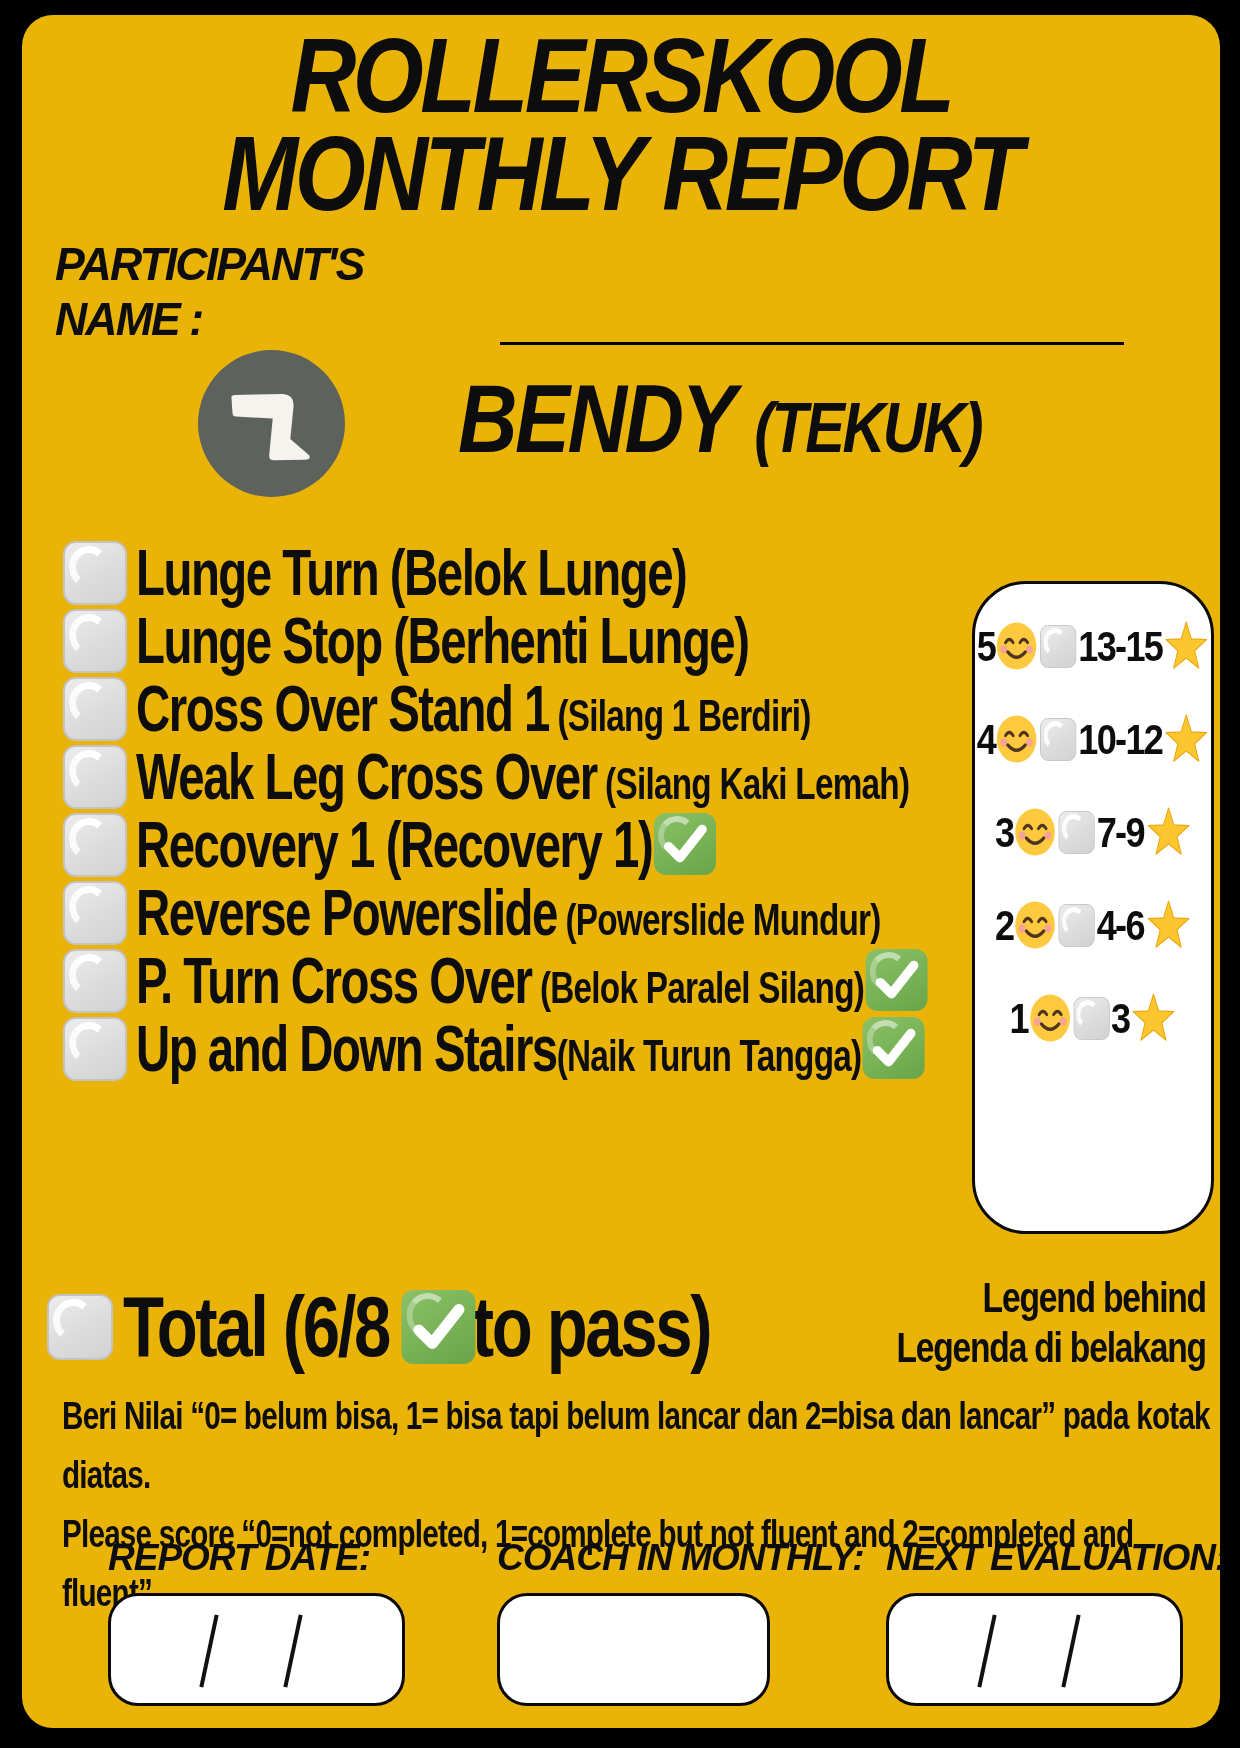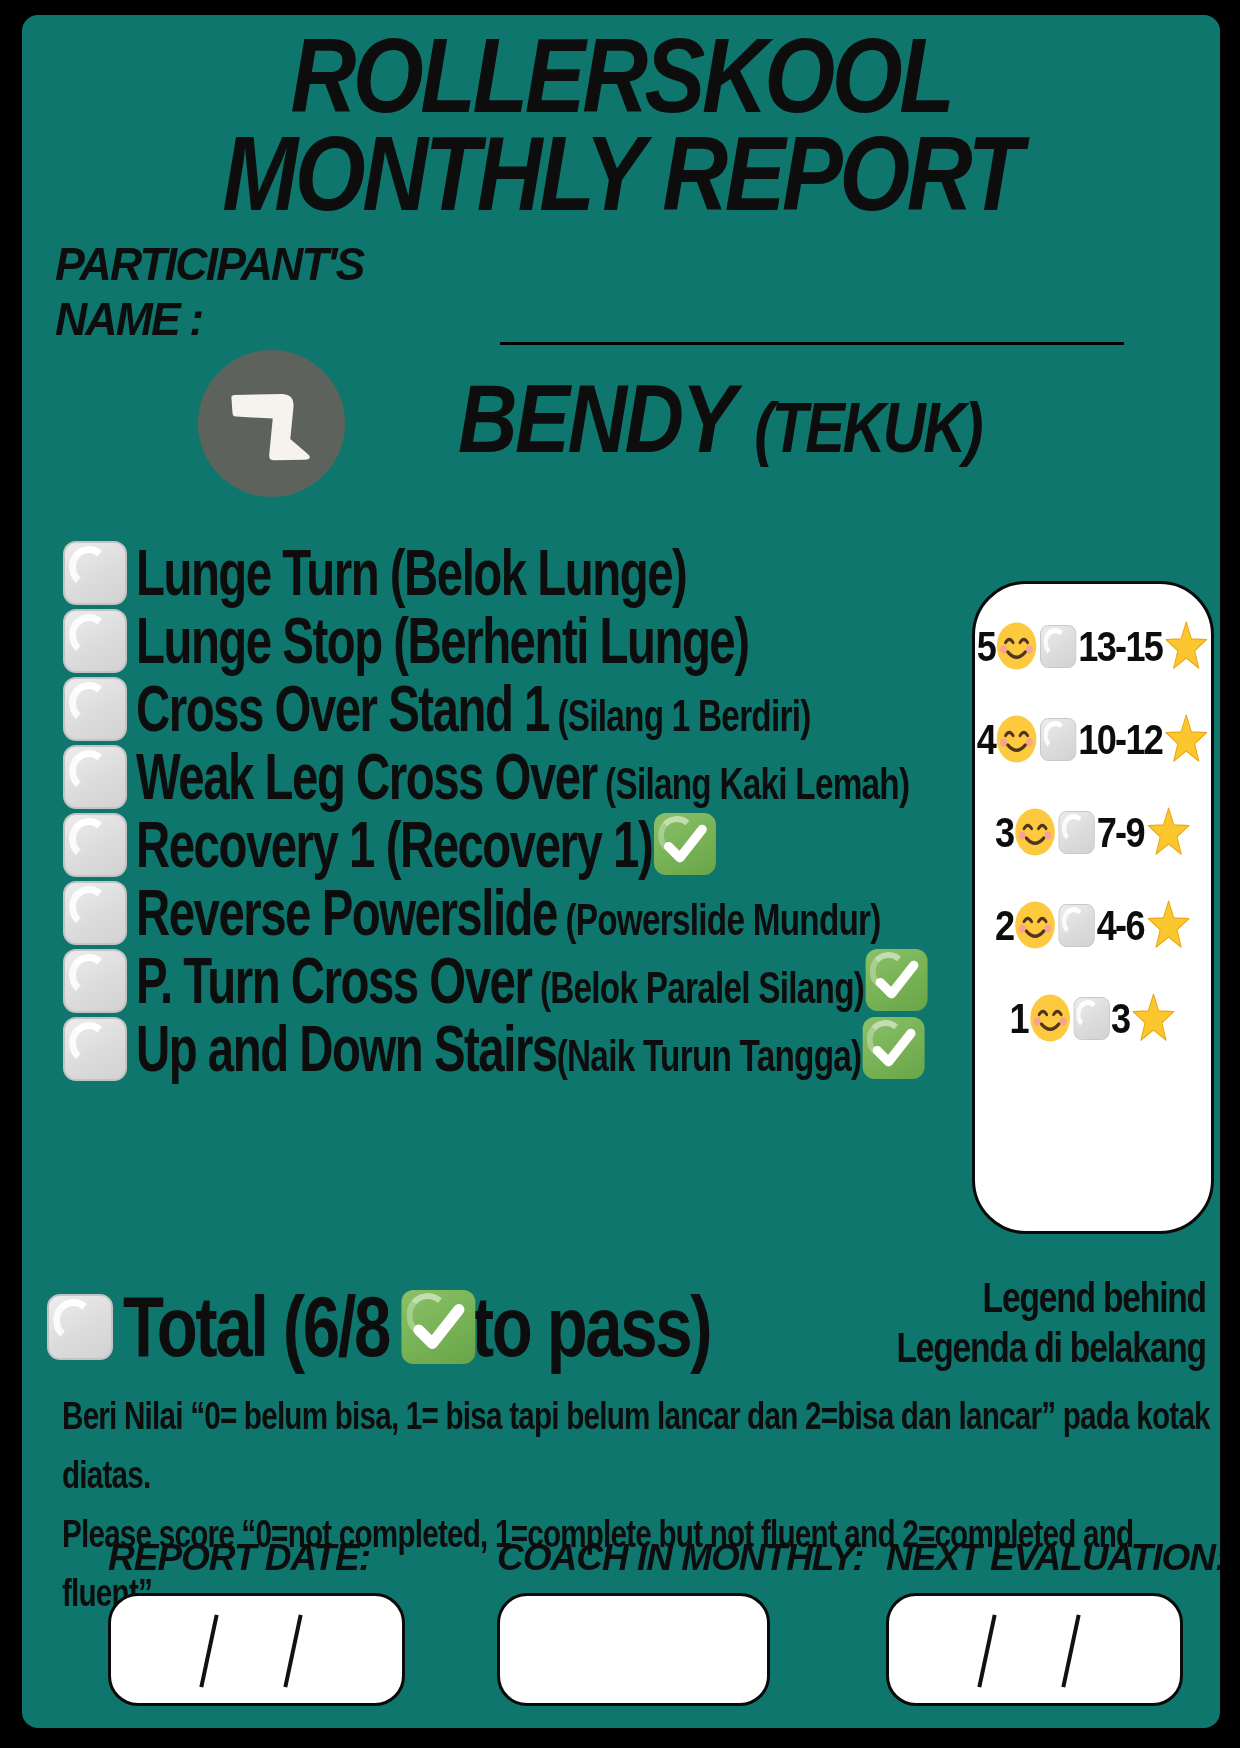--- a/index.html
+++ b/index.html
@@ -1,20 +1,20 @@
 <!DOCTYPE html>
 <html><head>
 <meta charset="utf-8">
 <style>
   html,body{margin:0;padding:0;background:#000;}
   *{box-sizing:border-box;}
   .frame{position:relative;width:1240px;height:1748px;background:#000;overflow:hidden;
          font-family:"Liberation Sans",sans-serif;color:#0d0d0d;}
   .card{position:absolute;left:22px;top:15px;right:20px;bottom:20px;
-        background:#0f766e;border-radius:16px;overflow:hidden;}
+        background:#eab308;border-radius:31px;overflow:hidden;}
 
   
   .comic{font-weight:800;font-style:italic;letter-spacing:-2px;}
   .condX{display:inline-block;transform:scaleX(.74);transform-origin:left center;white-space:nowrap;}
 
   
   .title{position:absolute;top:12px;left:0;width:100%;text-align:center;
          font-size:106px;line-height:.92;letter-spacing:-4px;
          transform:scaleX(.86);transform-origin:50% 0;}
 

